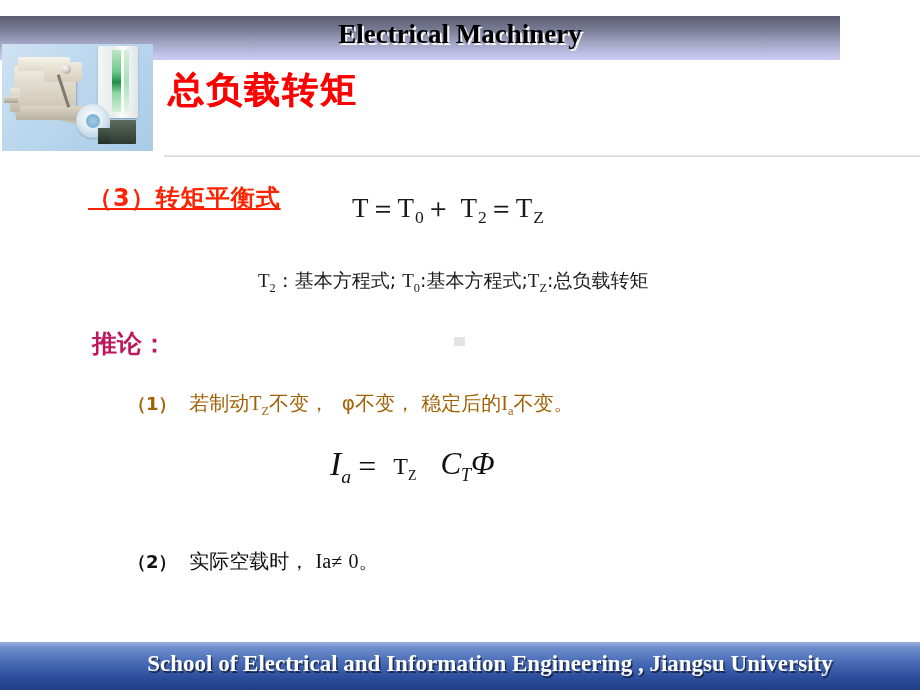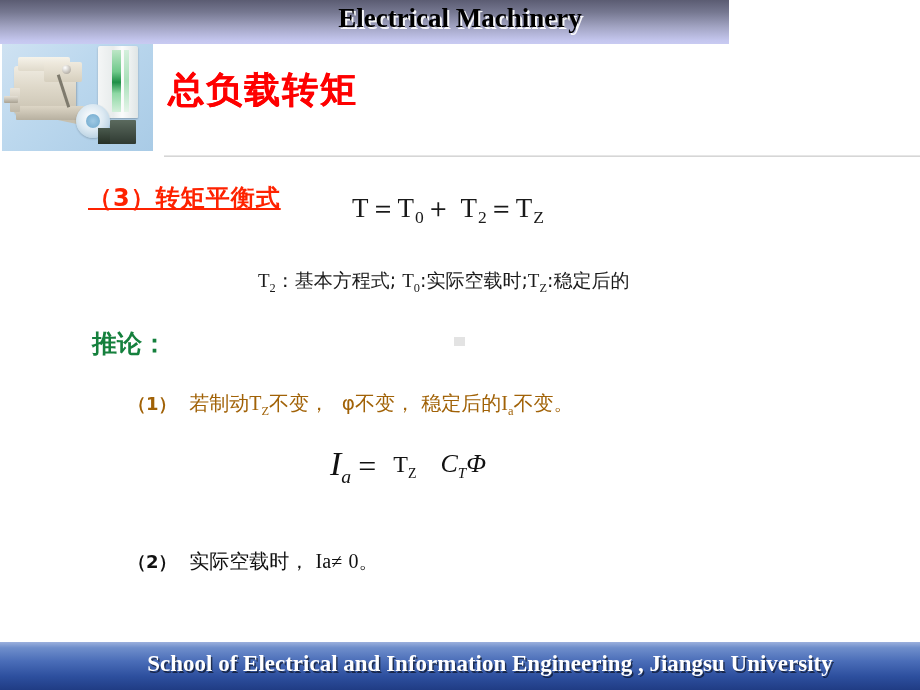--- a/index.html
+++ b/index.html
@@ -11,22 +11,22 @@
     width: 920px;
     height: 690px;
     position: relative;
     overflow: hidden;
     font-family: "Liberation Serif", "DejaVu Serif", serif;
   }
 
   
   #header-bar {
     position: absolute;
-    left: 0; top: 0;
-    width: 729px;
+    left: 0; top: 16px;
+    width: 840px;
     height: 44px;
     background: linear-gradient(to bottom, #5b5c72 0%, #767891 28%, #a3a5c4 62%, #c4c6ee 92%, #c9cbf2 100%);
     text-decoration: underline;
   }
   #header-title {
     position: absolute;
     left: 0; top: 3px;
     width: 920px;
     text-align: center;
     font-family: "Liberation Serif", "DejaVu Serif", serif;
@@ -218,21 +218,21 @@
   #symbol-legend .sym {
     font-family: "Liberation Serif", "DejaVu Serif", serif;
   }
 
   #inference-label {
     position: absolute;
     left: 92px; top: 327px;
     font-family: "DejaVu Sans", "Liberation Sans", sans-serif;
     font-size: 25px;
     font-weight: bold;
-    color: #15803d;
+    color: #be185d;
     white-space: nowrap;
   }
 
   #gray-artifact {
     position: absolute;
     left: 454px; top: 337px;
     width: 11px; height: 9px;
     background: #e3e3e3;
   }
 
@@ -280,21 +280,21 @@
     padding: 0 10px 1px 10px;
     line-height: 1.05;
   }
   #formula .frac .bar {
     height: 2px;
     background: #111111;
     margin: 1px 0 2px 0;
   }
   #formula .frac .bot {
     font-style: italic;
-    font-size: 26px;
+    font-size: 31px;
     padding: 1px 10px 0 10px;
     line-height: 1.05;
   }
   #formula sub { font-size: 0.58em; }
 
   #point-2 {
     position: absolute;
     left: 128px; top: 548px;
     font-family: "DejaVu Sans", "Liberation Sans", sans-serif;
     font-size: 20px;
@@ -360,21 +360,21 @@
 <div id="divider"></div>
 
 <div id="section-label">（3）转矩平衡式</div>
 
 <div id="torque-equation">
   <span>T</span><span>＝</span><span>T</span><sub>0</sub><span>＋</span>&nbsp;<span>T</span><sub>2</sub><span>＝</span><span>T</span><sub>Z</sub>
 </div>
 
 <div id="symbol-legend">
   <span class="sym">T</span><sub class="sym">2</sub><span>：基本方程式;</span>
-  <span class="sym">T</span><sub class="sym">0</sub><span>:实际空载时;</span><span class="sym">T</span><sub class="sym">Z</sub><span>:稳定后的</span>
+  <span class="sym">T</span><sub class="sym">0</sub><span>:基本方程式;</span><span class="sym">T</span><sub class="sym">Z</sub><span>:总负载转矩</span>
 </div>
 
 <div id="inference-label">推论：</div>
 <div id="gray-artifact"></div>
 
 <div id="point-1">
   <span class="num">（1）</span>&nbsp;&nbsp;<span>若制动</span><span class="ser">T</span><sub class="ser">Z</sub><span>不变，</span>&nbsp;&nbsp;<span>φ</span><span>不变，</span>&nbsp;<span>稳定后的</span><span class="ser">I</span><sub class="ser">a</sub><span>不变。</span>
 </div>
 
 <div id="formula">

